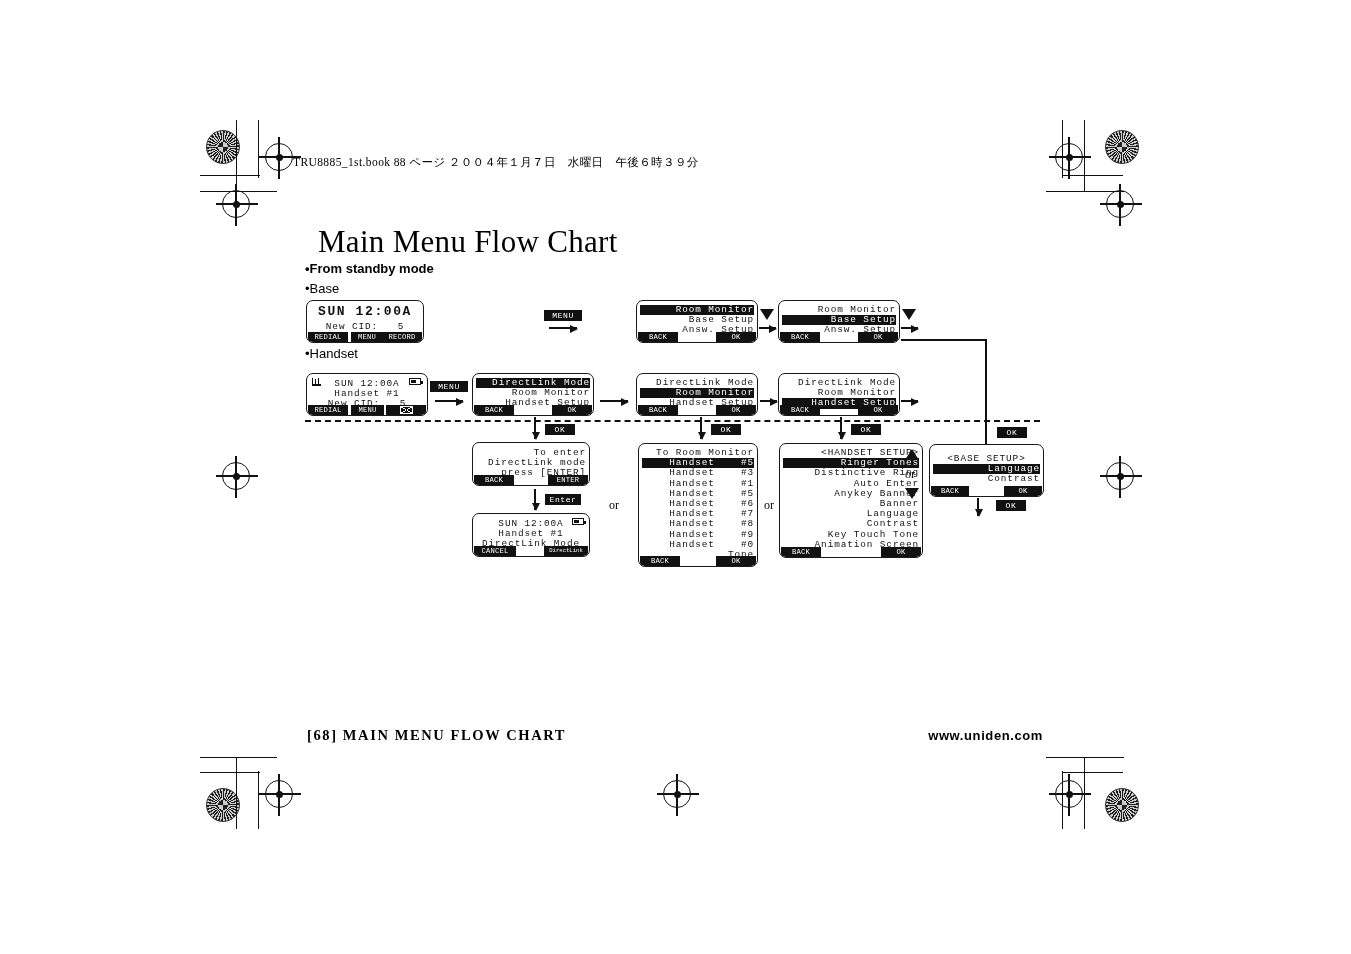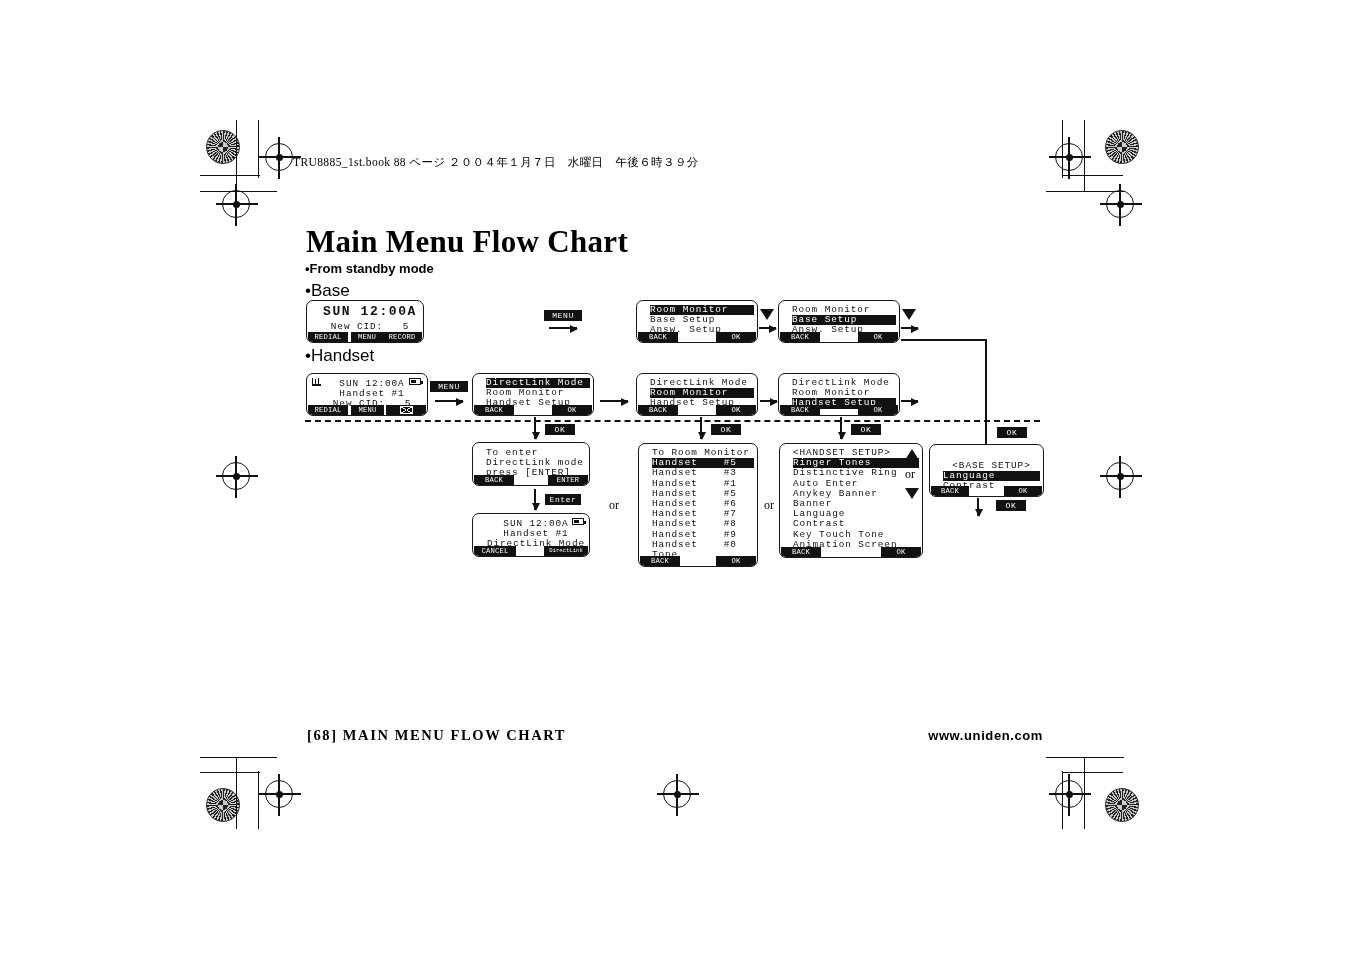--- a/index.html
+++ b/index.html
@@ -19,29 +19,29 @@
     margin:-3.5px 0 0 -3.5px;border-radius:50%;background:#111;}
   .starmark{position:absolute;width:34px;height:34px;border-radius:50%;
     background:repeating-conic-gradient(#222 0 6deg,#ccc 6deg 12deg);
     border:1px solid #333;box-sizing:border-box;}
   .cline{position:absolute;background:#111;}
 
   
   .bookinfo{font-family:"Liberation Serif",serif;font-size:11.5px;letter-spacing:.4px;white-space:nowrap;}
   .page-title{font-family:"Liberation Serif",serif;font-size:31px;letter-spacing:.3px;}
   .bullet-bold{font-family:"Liberation Sans",sans-serif;font-size:13px;font-weight:bold;}
-  .bullet-reg{font-family:"Liberation Sans",sans-serif;font-size:17px;}
+  .bullet-reg{font-family:"Liberation Sans",sans-serif;font-size:13px;}
   .footer-left{font-family:"Liberation Serif",serif;font-size:14.5px;font-weight:bold;letter-spacing:1.6px;}
   .footer-right{font-family:"Liberation Sans",sans-serif;font-size:13px;font-weight:bold;letter-spacing:.6px;}
 
   
   .lcd{position:absolute;box-sizing:border-box;border:1.4px solid #1a1a1a;
-    border-radius:7px;background:#fff;padding:2px 3px 0 13px;overflow:hidden;}
+    border-radius:7px;background:#fff;padding:2px 3px 0 3px;overflow:hidden;}
   .lcd .row{font-family:"Liberation Mono",monospace;font-size:9.4px;line-height:10.2px;
-    letter-spacing:.9px;white-space:pre;color:#111;}
+    letter-spacing:.9px;white-space:pre;color:#111;text-align:right;}
   .lcd .row.inv{background:#111;color:#fff;}
   .lcd .row.ctr{text-align:center;}
   .lcd .row.big{font-size:13px;line-height:14px;letter-spacing:1.6px;font-weight:bold;}
   .softbar{position:absolute;left:0;right:0;bottom:0;height:10px;}
   .sk{position:absolute;bottom:0;height:10px;background:#111;color:#fff;
     font-family:"Liberation Mono",monospace;font-size:7.2px;line-height:10px;
     text-align:center;letter-spacing:.2px;}
   .sk.small{font-size:5.6px;letter-spacing:0;}
   .icon-ant,.icon-bat{position:absolute;}
   .icon-ant{width:9px;height:8px;background:
@@ -125,21 +125,21 @@
 <div class="cline" style="left:200px;top:757px;width:77px;height:1.4px;"></div>
 <div class="cline" style="left:236px;top:757px;width:1.4px;height:72px;"></div>
 
 <div class="cline" style="left:1063px;top:772px;width:60px;height:1.4px;"></div>
 <div class="cline" style="left:1062px;top:771px;width:1.4px;height:58px;"></div>
 <div class="cline" style="left:1046px;top:757px;width:78px;height:1.4px;"></div>
 <div class="cline" style="left:1084px;top:757px;width:1.4px;height:72px;"></div>
 
 <div class="abs bookinfo" style="left:293px;top:155px;">TRU8885_1st.book  88 ページ  ２００４年１月７日　水曜日　午後６時３９分</div>
 
-<div class="abs page-title" style="left:306px;top:224px;font-weight:bold;">Main Menu Flow Chart</div>
+<div class="abs page-title" style="left:318px;top:224px;">Main Menu Flow Chart</div>
 <div class="abs bullet-bold" style="left:305px;top:261px;">•From standby mode</div>
 <div class="abs bullet-reg" style="left:305px;top:281px;">•Base</div>
 <div class="abs bullet-reg" style="left:305px;top:346px;">•Handset</div>
 
 <div class="lcd" style="left:306px;top:300px;width:118px;height:43px;">
   <div class="row big ctr" style="margin-top:2px;">SUN 12:00A</div>
   <div class="row ctr" style="margin-top:3px;">New CID:   5</div>
   <div class="softbar">
     <div class="sk" style="left:1px;width:40px;">REDIAL</div>
     <div class="sk" style="left:44px;width:32px;">MENU</div>
@@ -306,21 +306,21 @@
     <div class="sk" style="right:1px;width:40px;">OK</div>
   </div>
 </div>
 
 <div class="tri-up" style="left:905px;top:449px;"></div>
 <div class="or-lbl" style="left:905px;top:467px;">or</div>
 <div class="tri-dn" style="left:905px;top:488px;"></div>
 
 <div class="keylbl" style="left:997px;top:427px;width:30px;">OK</div>
 <div class="lcd" style="left:929px;top:444px;width:115px;height:53px;">
-  <div class="row ctr" style="margin-top:14px;">&lt;BASE SETUP&gt;</div>
+  <div class="row ctr" style="margin-top:7px;">&lt;BASE SETUP&gt;</div>
   <div class="row inv">Language</div>
   <div class="row">Contrast</div>
   <div class="softbar">
     <div class="sk" style="left:1px;width:38px;">BACK</div>
     <div class="sk" style="right:1px;width:38px;">OK</div>
   </div>
 </div>
 <div class="arrow-d" style="left:977px;top:498px;height:18px;"></div>
 <div class="keylbl" style="left:996px;top:500px;width:30px;">OK</div>
 

